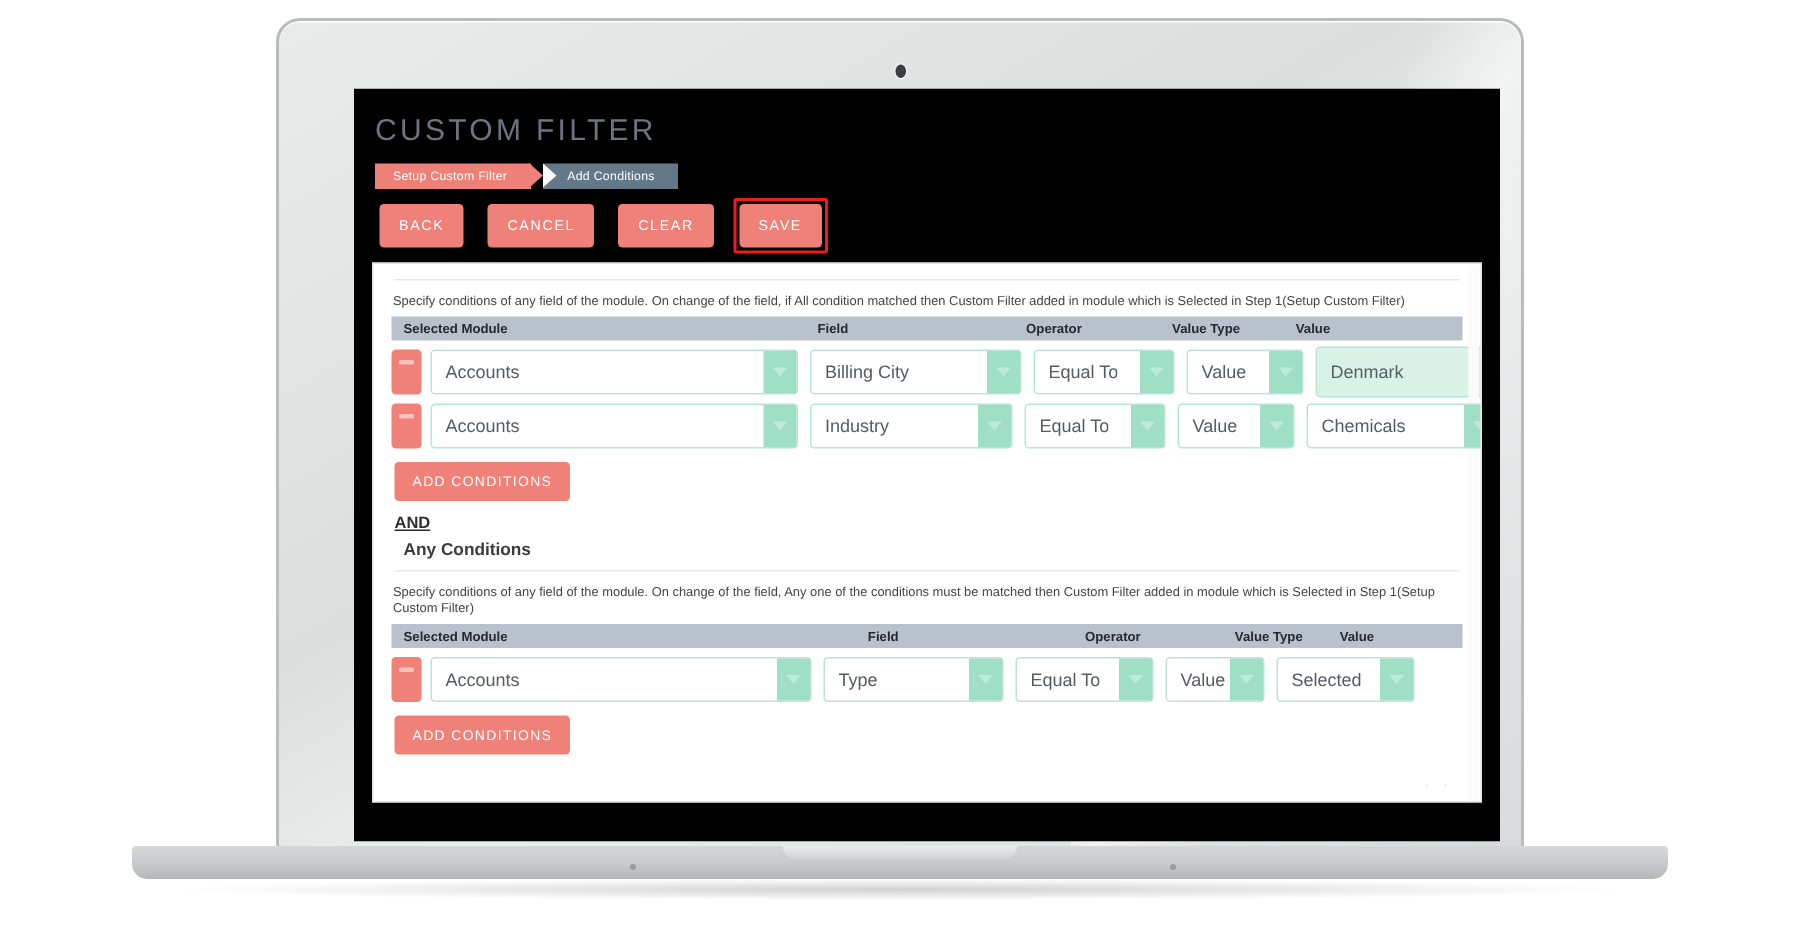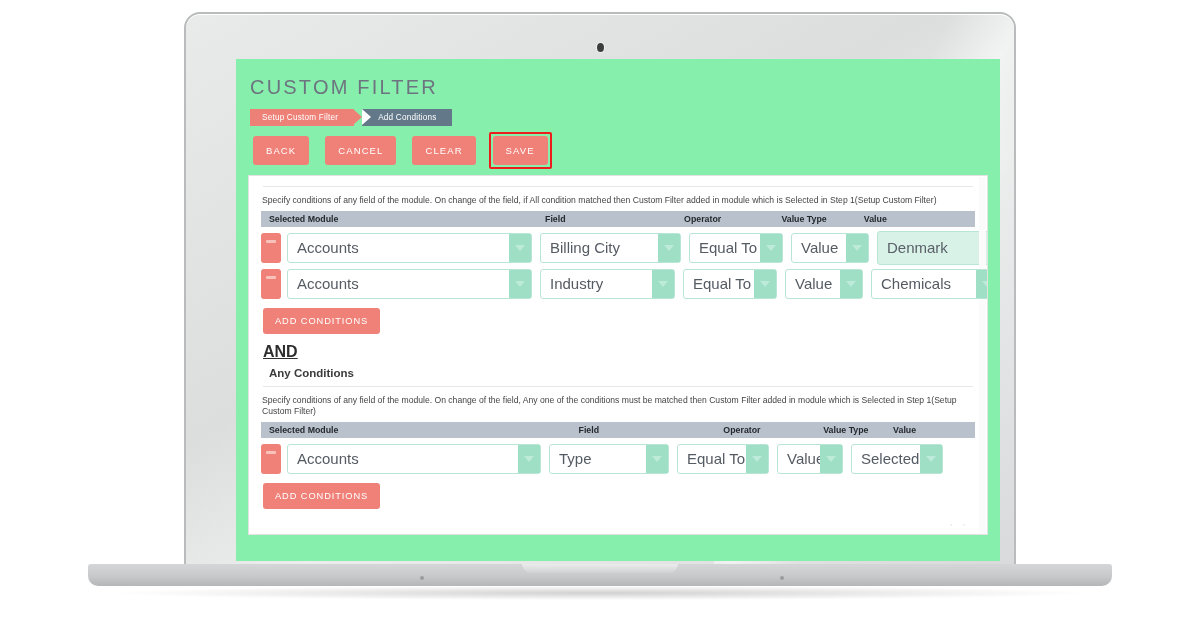--- a/index.html
+++ b/index.html
@@ -48,21 +48,21 @@
     background: linear-gradient(180deg,#ebecec,#d0d2d3);
     border-radius: 0 0 10px 10px;
   }
   .base-foot { position: absolute; top: 576px; width: 4px; height: 4px; background: #9a9c9e; border-radius: 50%; }
   .base-shadow {
     position: absolute; left: 120px; top: 586px; width: 960px; height: 14px;
     background: radial-gradient(ellipse at center, rgba(0,0,0,.18) 0%, rgba(0,0,0,0) 72%);
   }
 
   
-  .page { width: 764px; height: 502px; background: #86efac; padding: 12px 12px 0 12px; }
+  .page { width: 764px; height: 502px; background: #000000; padding: 12px 12px 0 12px; }
 
   .page-title {
     font-size: 20px; letter-spacing: 2.2px; color: #6d7480;
     font-weight: 400; margin: 5px 0 10px 2px;
   }
 
   
   .steps { display: flex; align-items: center; height: 17px; margin: 0 0 9px 2px; }
   .step {
     height: 17px; display: flex; align-items: center; justify-content: center;
@@ -124,21 +124,21 @@
     content: ""; position: absolute; left: 5px; top: 7px; width: 10px; height: 3px;
     background: #f8c2bb; border-radius: 1px;
   }
 
   .sel {
     position: relative; height: 30px; background: #ffffff;
     border: 1px solid #b9e6d4; border-radius: 3px;
     display: flex; align-items: center; flex: none; margin-right: 8px;
   }
   .sel-text {
-    font-size: 15px; color: #555b63; padding-left: 9px;
+    font-size: 12px; color: #555b63; padding-left: 9px;
     white-space: nowrap; overflow: hidden;
   }
   .sel-arrow {
     position: absolute; right: 0; top: 0; width: 22px; height: 28px;
     background: #9fdfc6; display: flex; align-items: center; justify-content: center;
   }
   .sel-arrow::after {
     content: ""; border-left: 5px solid transparent; border-right: 5px solid transparent;
     border-top: 6px solid #bdead9;
   }
@@ -147,21 +147,21 @@
     display: flex; align-items: center; flex: none;
   }
   .txtbox .sel-text { color: #5a6067; }
 
   .add-btn {
     background: #ef8178; color: #ffffff; border: none; border-radius: 3px;
     font-size: 9.3px; letter-spacing: .9px; height: 26px; padding: 0 12px;
     margin: 6px 0 0 2px; cursor: pointer; font-family: inherit;
   }
   .and-label {
-    font-size: 16px; font-weight: bold; color: #2e2e2e; text-decoration: underline;
+    font-size: 11px; font-weight: bold; color: #2e2e2e; text-decoration: underline;
     margin: 9px 0 4px 2px; display: inline-block;
   }
   .resize-dots { position: absolute; right: 18px; bottom: 6px; font-size: 7px; color: #d8d8d8; letter-spacing: 4px; }
 </style>
 </head>
 <body>
 
 <div id="stage">
 
   <div class="laptop-lid">

